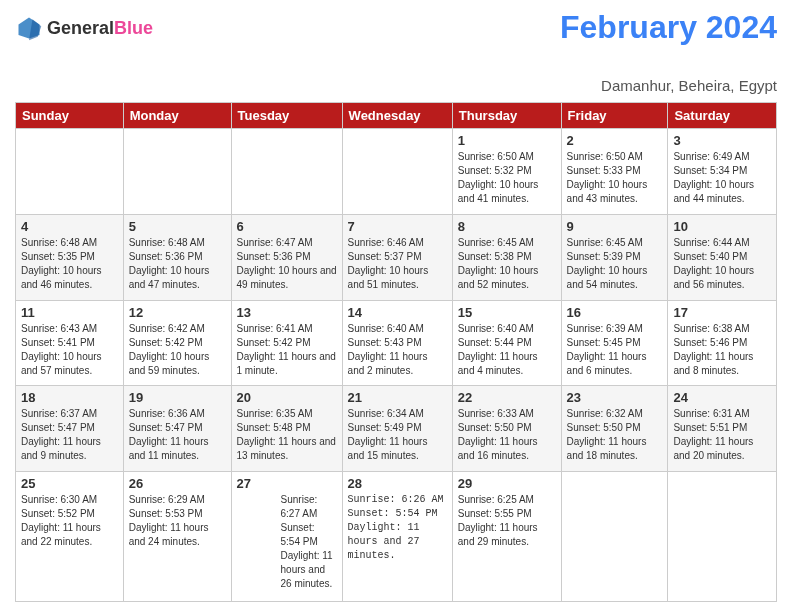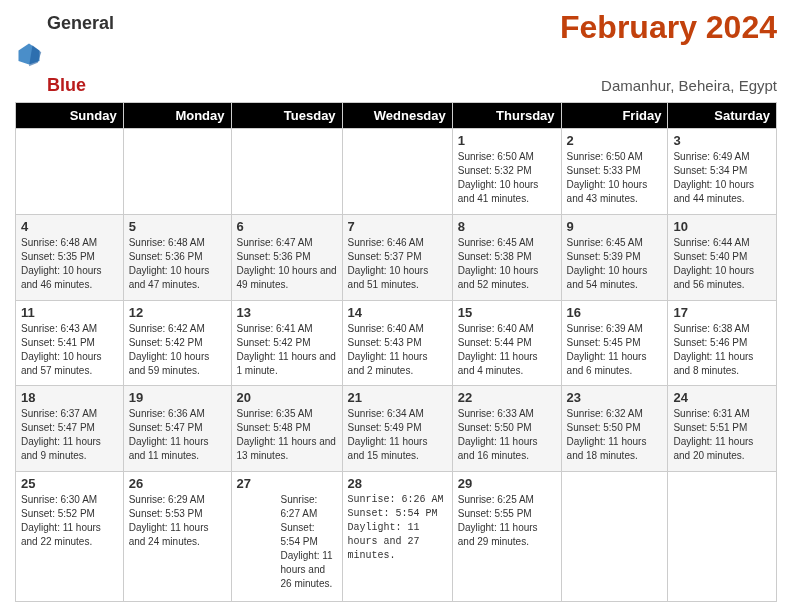--- a/index.html
+++ b/index.html
@@ -23,62 +23,61 @@
       align-items: flex-start;
       margin-bottom: 8px;
     }
     .logo {
       display: flex;
       align-items: center;
       margin-top: 4px;
     }
     .logo-text {
       display: flex;
-      flex-direction: column;
+      flex-direction: row;
       line-height: 1;
-      gap: 44px;
     }
     .logo-general {
       font-size: 18px;
       font-weight: bold;
       color: #333;
     }
     .logo-blue {
       font-size: 18px;
       font-weight: bold;
-      color: #b91c1c;
+      color: #ec4899;
     }
     .logo-icon {
       width: 28px;
       height: 28px;
       margin-right: 4px;
     }
     .title-section {
       text-align: right;
     }
     .month-title {
       font-size: 32px;
       font-weight: bold;
-      color: #c2410c;
+      color: #3b82f6;
       line-height: 1.1;
     }
     .location {
       font-size: 15px;
       color: #555;
       margin-top: 32px;
     }
     .calendar {
       width: 100%;
       border-collapse: collapse;
       flex: 1;
     }
     .calendar th {
-      background-color: #000000;
+      background-color: #b91c1c;
       color: #fff;
-      text-align: right;
+      text-align: left;
       padding: 5px 6px;
       font-size: 13px;
       font-weight: bold;
       border: 1px solid #ccc;
     }
     .calendar td {
       border: 1px solid #ccc;
       vertical-align: top;
       padding: 4px 5px;
       width: 113px;

